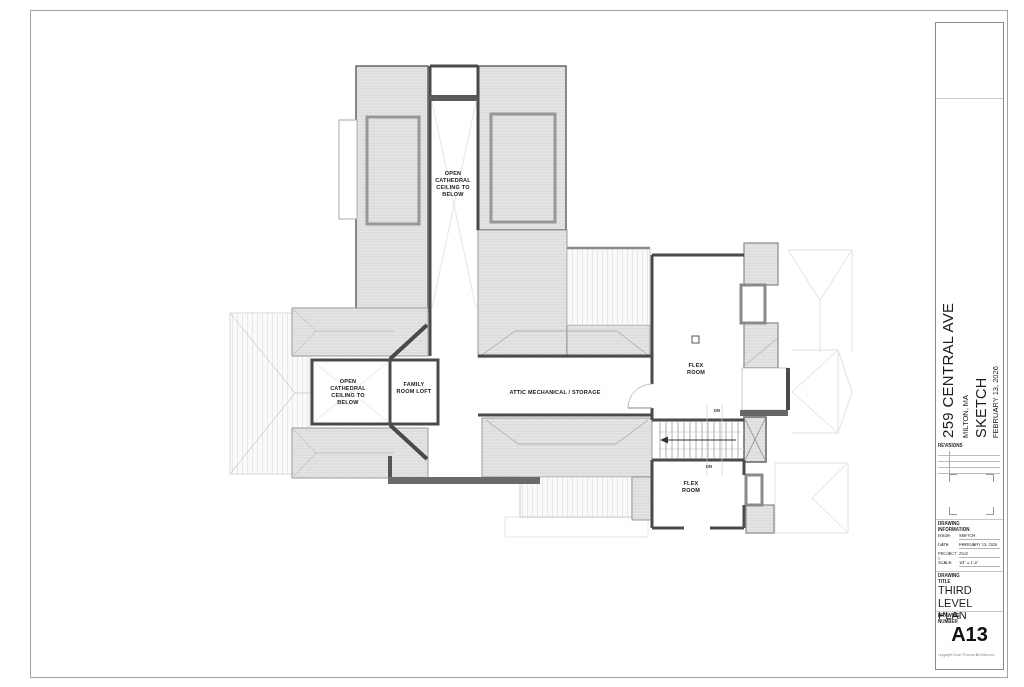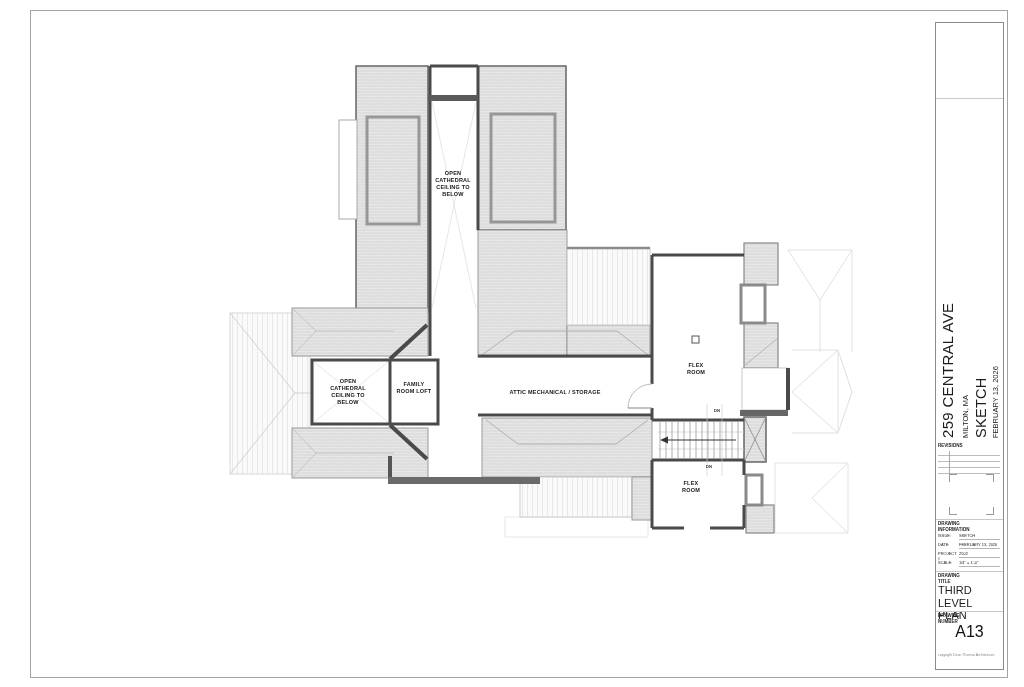--- a/index.html
+++ b/index.html
@@ -184,17 +184,17 @@
 
     <div class="div" style="top:548px"></div>
     <div class="tb-h" style="left:2px;top:550px">DRAWING
 TITLE</div>
     <div style="position:absolute;left:2px;top:561px;font-size:11px;line-height:1.15;white-space:pre-line;color:#1c1c1c">THIRD LEVEL
 PLAN</div>
 
     <div class="div" style="top:588px"></div>
     <div class="tb-h" style="left:2px;top:590px">DRAWING
 NUMBER</div>
-    <div style="position:absolute;left:0;right:0;top:600px;font-size:16px;font-weight:normal;text-align:center;color:#111">A13</div>
+    <div style="position:absolute;left:0;right:0;top:600px;font-size:20px;font-weight:bold;text-align:center;color:#111">A13</div>
 
     <div style="position:absolute;left:2px;top:630px;font-size:3.5px;color:#888">copyright Dean Thomas Architecture</div>
   </div>
 </div>
 
 </body></html>

